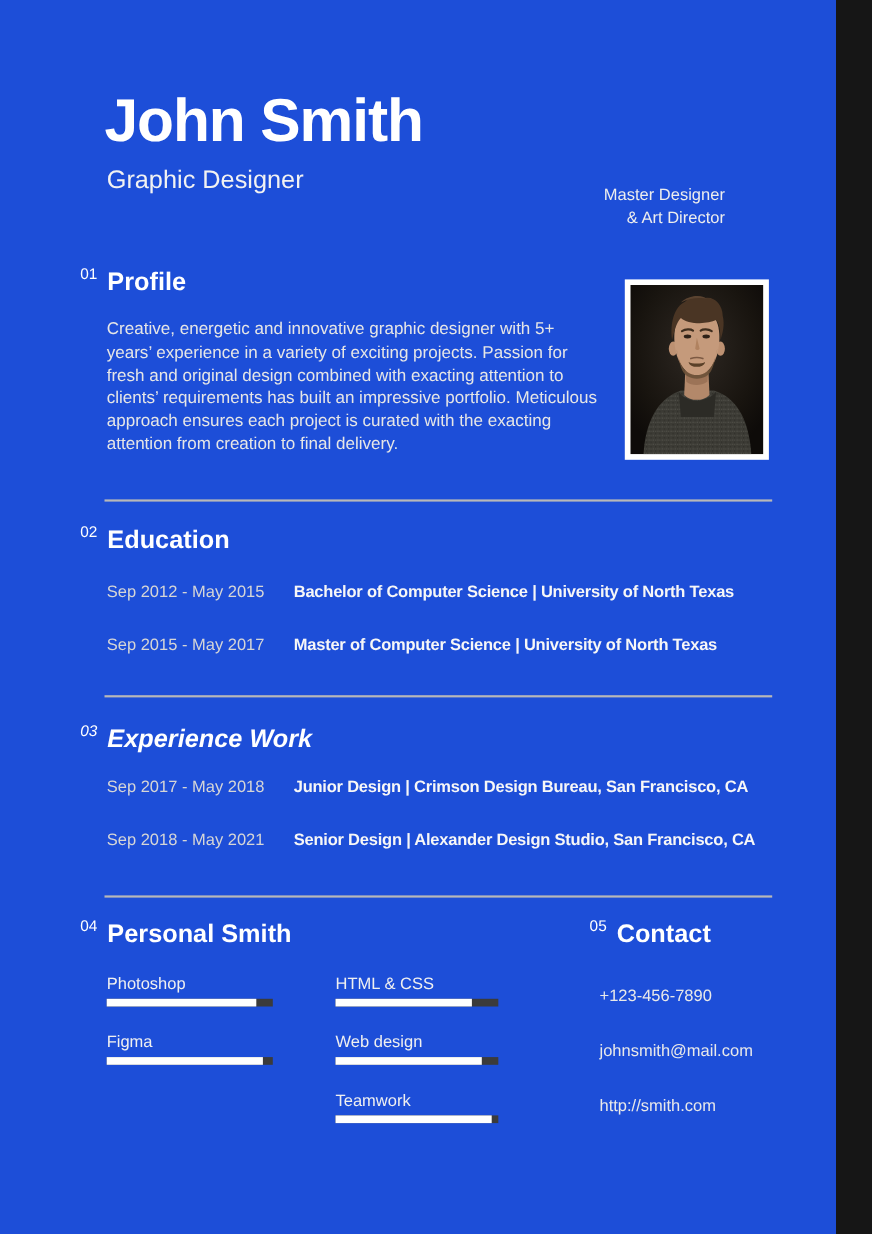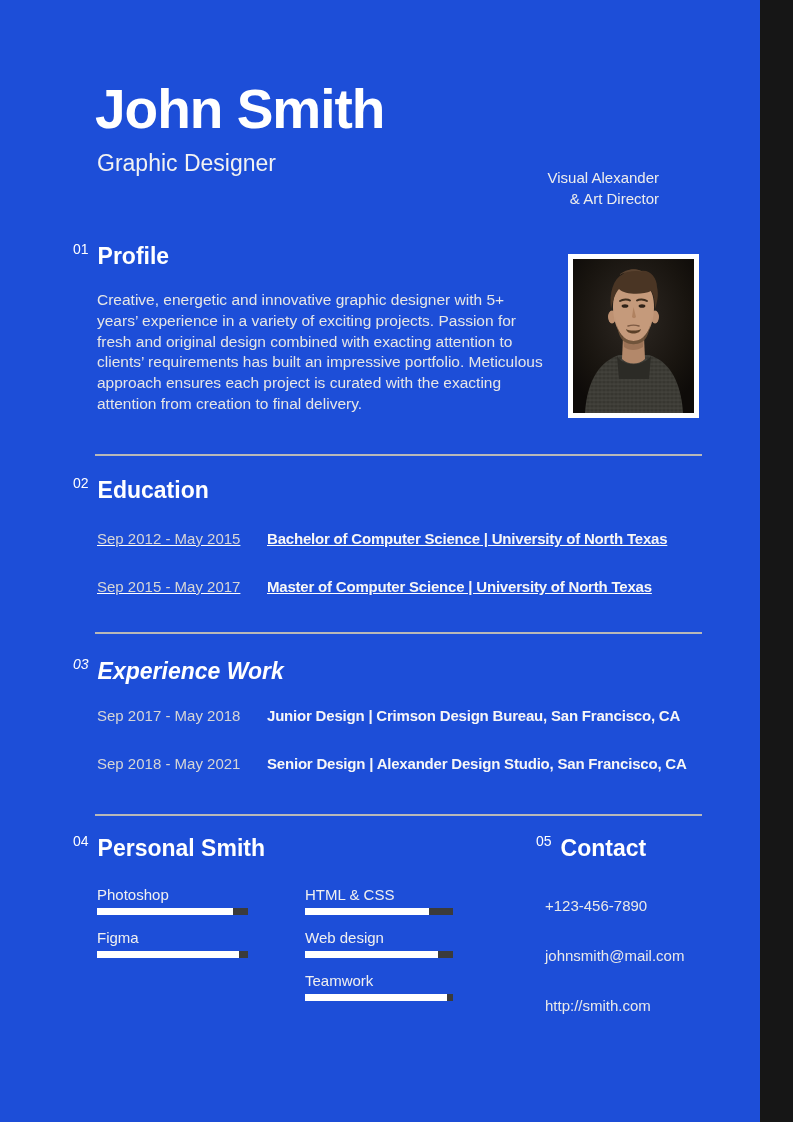--- a/index.html
+++ b/index.html
@@ -59,32 +59,32 @@
   .photo-frame svg { display: block; width: 121px; height: 154px; }
 
   
   .divider { left: 95px; width: 607px; height: 2px; background: #b8b8b8; }
   .divider-1 { top: 454px; }
   .divider-2 { top: 632px; }
   .divider-3 { top: 814px; }
 
   
   .edu-head { left: 73px; top: 477px; }
-  .edu-list { left: 97px; top: 530px; width: 605px; text-decoration: underline; }
+  .edu-list { left: 97px; top: 530px; width: 605px; }
   .exp-head { left: 73px; top: 658px; font-style: italic; }
   .exp-list { left: 97px; top: 707px; width: 610px; }
   .entry-row { display: flex; margin-bottom: 30px; font-size: 15px; line-height: 18px; }
   .entry-period { flex: 0 0 170px; color: #d6d6d6; font-weight: 400; }
   .entry-detail { font-weight: 700; color: #f7f7f7; letter-spacing: -0.2px; }
 
   
   .skills-head { left: 73px; top: 835px; }
   .skills-col-left  { left: 97px;  top: 886px; width: 151px; }
   .skills-col-right { left: 305px; top: 886px; width: 148px; }
-  .skill-item { margin-bottom: 14px; }
+  .skill-item { margin-bottom: 24px; }
   .skill-label { font-size: 15px; line-height: 17px; color: #f0f0f0; margin-bottom: 5px; }
   .skill-bar { width: 100%; height: 7px; background: #3b3b3b; }
   .skill-bar-fill { height: 100%; background: #ffffff; }
 
   
   .contact-head { left: 536px; top: 835px; }
   .contact-list { left: 545px; top: 897px; }
   .contact-item {
     display: block;
     font-size: 15px; line-height: 18px;
@@ -93,21 +93,21 @@
   }
 </style>
 </head>
 <body>
 
 <div class="page">
 
   <h1 class="abs name">John Smith</h1>
   <div class="abs job-title">Graphic Designer</div>
   <div class="abs tagline">
-    <div>Visual Alexander</div>
+    <div>Master Designer</div>
     <div>&amp; Art Director</div>
   </div>
 
   <div class="abs sec-head profile-head">
     <span class="sec-num">01</span>
     <h2 class="sec-title">Profile</h2>
   </div>
   <p class="abs profile-body">Creative, energetic and innovative graphic designer with 5+ years’ experience in a variety of exciting projects. Passion for fresh and original design combined with exacting attention to clients’ requirements has built an impressive portfolio. Meticulous approach ensures each project is curated with the exacting attention from creation to final delivery.</p>
 
   <div class="abs photo-frame">

